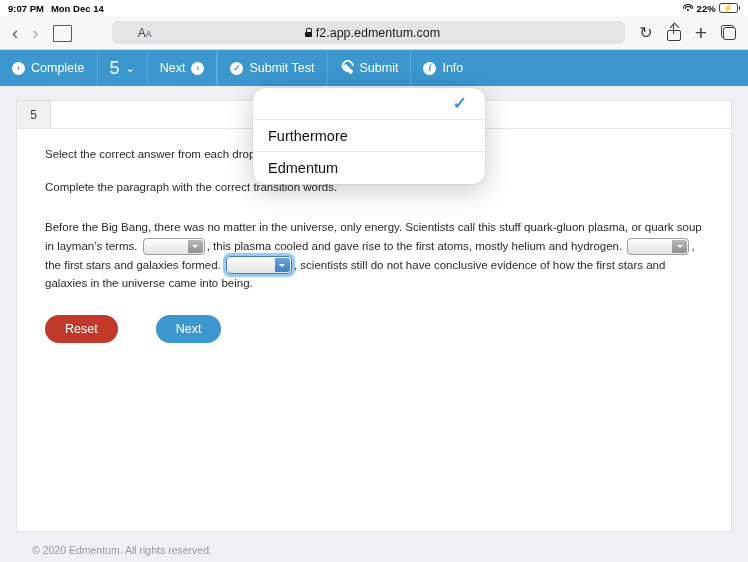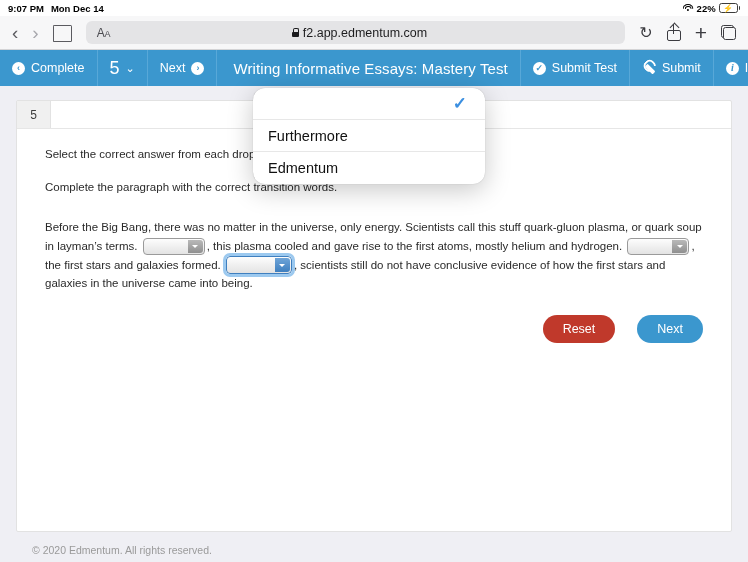--- a/index.html
+++ b/index.html
@@ -45,21 +45,21 @@
   .nav-ic.active { color: #5b5b60; }
   .book-ic { width: 19px; height: 15px; position: relative; }
   .book-ic:before, .book-ic:after {
     content: ""; position: absolute; top: 0; width: 8.6px; height: 15px;
     border: 1.3px solid #5b5b60; border-radius: 1.5px;
   }
   .book-ic:before { left: 0; border-right: none; border-radius: 1.5px 0 0 1.5px; }
   .book-ic:after { right: 0; border-left: none; border-radius: 0 1.5px 1.5px 0; }
   .urlbar {
     flex: 1; height: 23px; background: #e4e4e6; border-radius: 6px;
-    display: flex; align-items: center; position: relative; padding: 0 11px;
+    display: flex; align-items: center; position: relative; padding: 0 26px; margin-left: 26px;
   }
   .aa { font-size: 12px; color: #4b4b50; letter-spacing: -0.3px; }
   .aa small { font-size: 9px; }
   .url-center {
     position: absolute; left: 8px; right: 0; display: flex; align-items: center;
     justify-content: center; gap: 4px; font-size: 12.5px; color: #1c1c1e;
   }
   .lock {
     width: 7px; height: 9px; position: relative; display: inline-block;
   }
@@ -153,21 +153,21 @@
   }
   .ddl .arrowbox:after {
     content: ""; border-left: 3.2px solid transparent; border-right: 3.2px solid transparent;
     border-top: 3.8px solid #ffffff;
   }
   .ddl.focused {
     outline: 3px solid #9cc9ef; border-color: #3f7fbf; width: 66px; height: 18px;
   }
   .ddl.focused .arrowbox { background: linear-gradient(#6ea4d8, #3f7fbf); }
 
-  .btnrow { display: flex; justify-content: flex-end; gap: 22px; margin-top: 22px; }
+  .btnrow { display: flex; justify-content: flex-start; gap: 38px; margin-top: 22px; }
   .btn {
     min-width: 64px; padding: 7px 20px; border-radius: 16px; border: none;
     color: #ffffff; font-size: 12.5px; cursor: pointer; font-family: inherit;
   }
   .btn.reset { background: #c0392b; }
   .btn.next { background: #3b97ce; }
 
   .footer {
     padding: 12px 16px; font-size: 10.5px; color: #9a9a9a;
   }
@@ -243,21 +243,20 @@
       <span>Complete</span>
     </div>
     <div class="seg">
       <span class="qnum">5</span>
       <span class="chev">⌄</span>
     </div>
     <div class="seg">
       <span>Next</span>
       <span class="circ-ic">›</span>
     </div>
-    <div class="seg title">Writing Informative Essays: Mastery Test</div>
     <div class="right">
       <div class="seg">
         <span class="circ-ic">✓</span>
         <span>Submit Test</span>
       </div>
       <div class="seg">
         <span class="wrench"></span>
         <span>Submit</span>
       </div>
       <div class="seg last">

